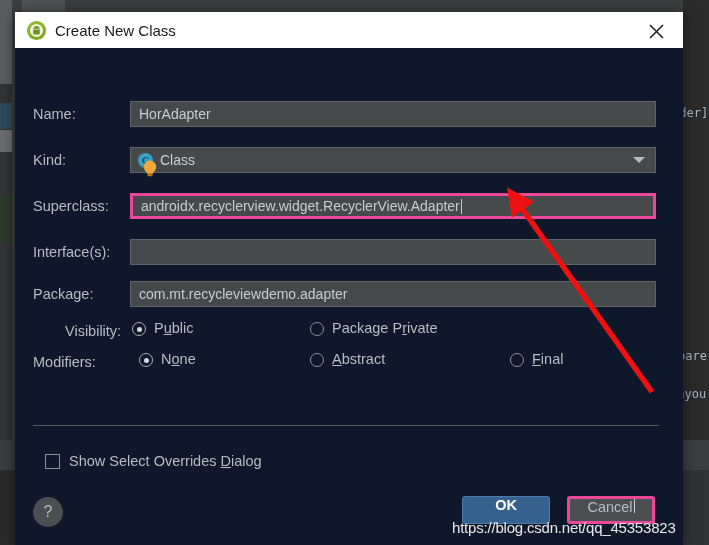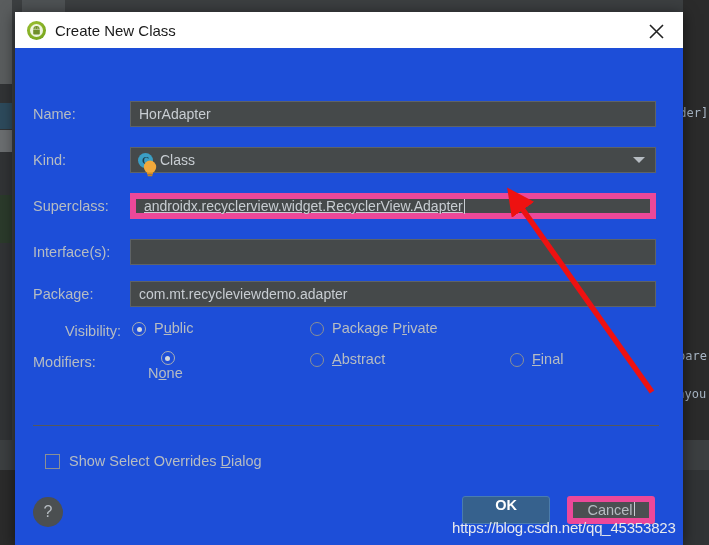--- a/index.html
+++ b/index.html
@@ -113,21 +113,21 @@
     background: #2b2b2b;
   }
 
   
   #dialog {
     position: absolute;
     left: 15px;
     top: 12px;
     width: 668px;
     height: 533px;
-    background: #1d4ed8;
+    background: #0f172a;
     box-shadow: 0 2px 14px rgba(0,0,0,0.55);
   }
   .titlebar {
     height: 36px;
     background: #ffffff;
     display: flex;
     align-items: center;
     padding: 0 0 0 12px;
     position: relative;
   }
@@ -190,23 +190,22 @@
     background: #45494a;
     border: 1px solid #5e6366;
     box-sizing: border-box;
     display: flex;
     align-items: center;
     padding-left: 8px;
     font-size: 14px;
     color: #c8cdd2;
   }
   .field-box.focused {
-    border: 6px solid #ec4899;
+    border: 3px solid #ec4899;
     background: #45494a;
-    text-decoration: underline;
   }
   .field-box.combo {
     padding-left: 7px;
   }
   .combo-arrow {
     position: absolute;
     right: 10px;
     width: 0; height: 0;
     border-left: 6px solid transparent;
     border-right: 6px solid transparent;
@@ -345,21 +344,21 @@
     top: 496px;
     background: #36618d;
     border: 1px solid #4a7cae;
     color: #ffffff;
     font-weight: bold;
   }
   .btn-cancel {
     left: 552px;
     top: 496px;
     background: #4b4f51;
-    border: 6px solid #ec4899;
+    border: 3px solid #ec4899;
     color: #b6bcc2;
   }
   .btn-cancel .caret2 {
     display: inline-block;
     width: 1px;
     height: 14px;
     background: #c8cdd2;
     margin-left: 1px;
   }
 
@@ -475,21 +474,21 @@
         <span class="radio-label">P<span class="mn">u</span>blic</span>
       </span>
       <span class="radio-item" style="left:295px; top:0;">
         <span class="radio-outer"></span>
         <span class="radio-label">Package P<span class="mn">r</span>ivate</span>
       </span>
     </div>
 
     <div class="radio-group-row" style="top:303px; left:0; width:588px;">
       <span class="field-label" style="top:3px;">Modifiers:</span>
-      <span class="radio-item" style="left:133px; top:0;flex-direction:column;">
+      <span class="radio-item" style="left:124px; top:0;">
         <span class="radio-outer checked">
             <span class="radio-dot"></span>
           </span>
         <span class="radio-label">N<span class="mn">o</span>ne</span>
       </span>
       <span class="radio-item" style="left:295px; top:0;">
         <span class="radio-outer"></span>
         <span class="radio-label"><span class="mn">A</span>bstract</span>
       </span>
       <span class="radio-item" style="left:495px; top:0;">

